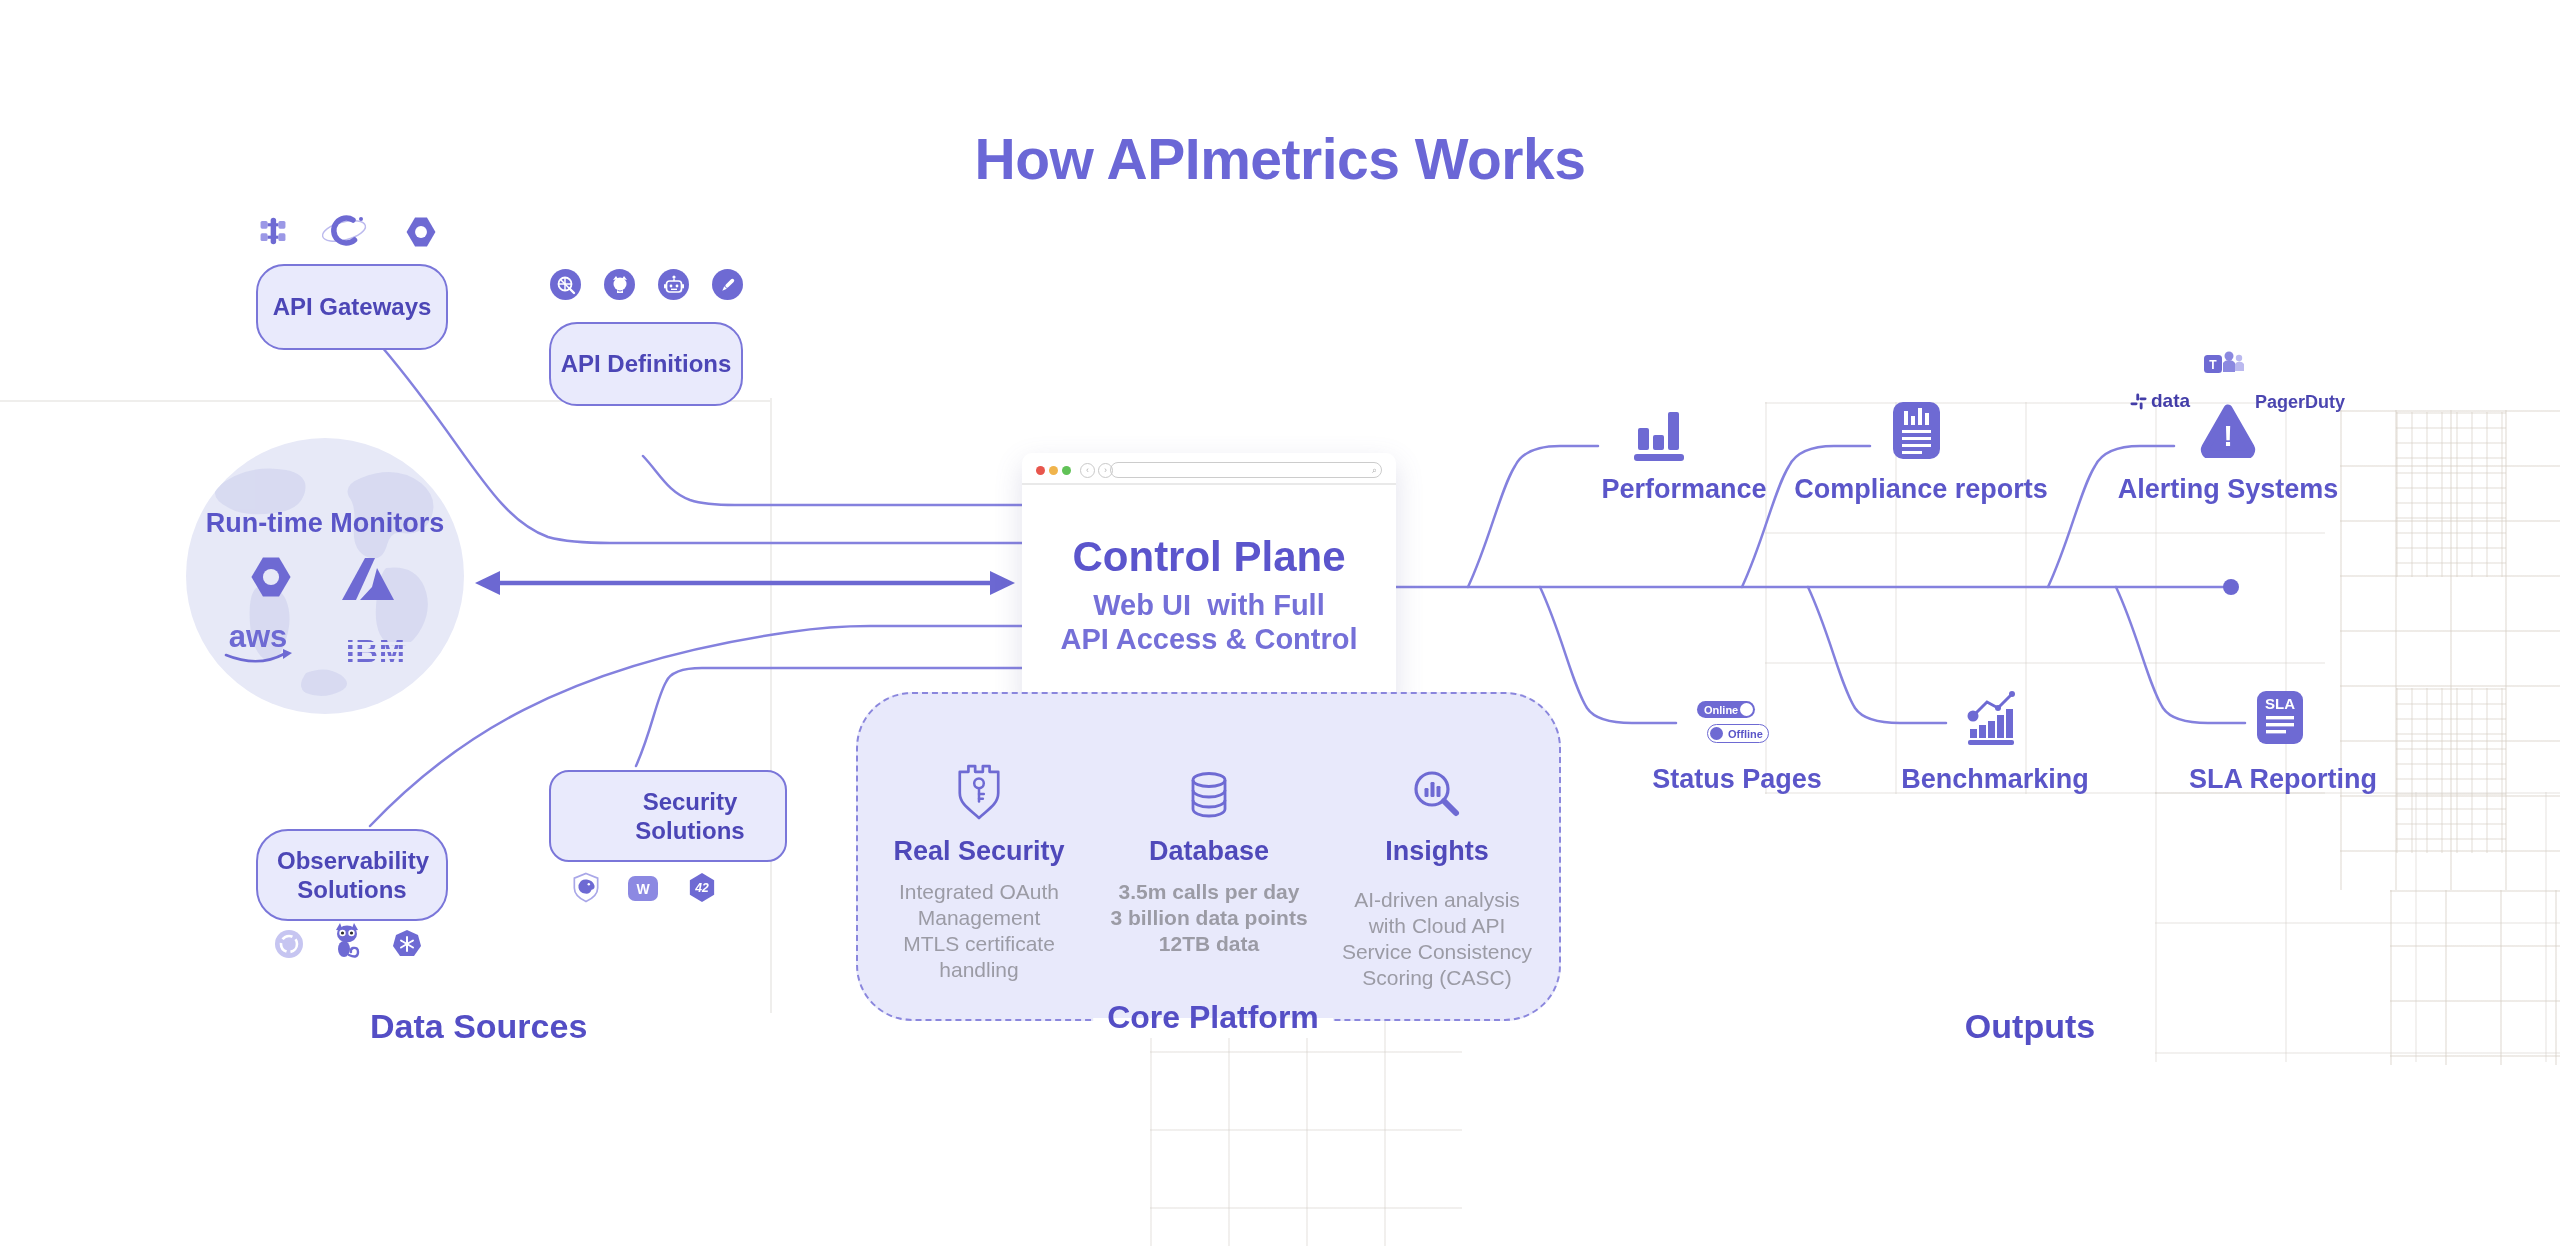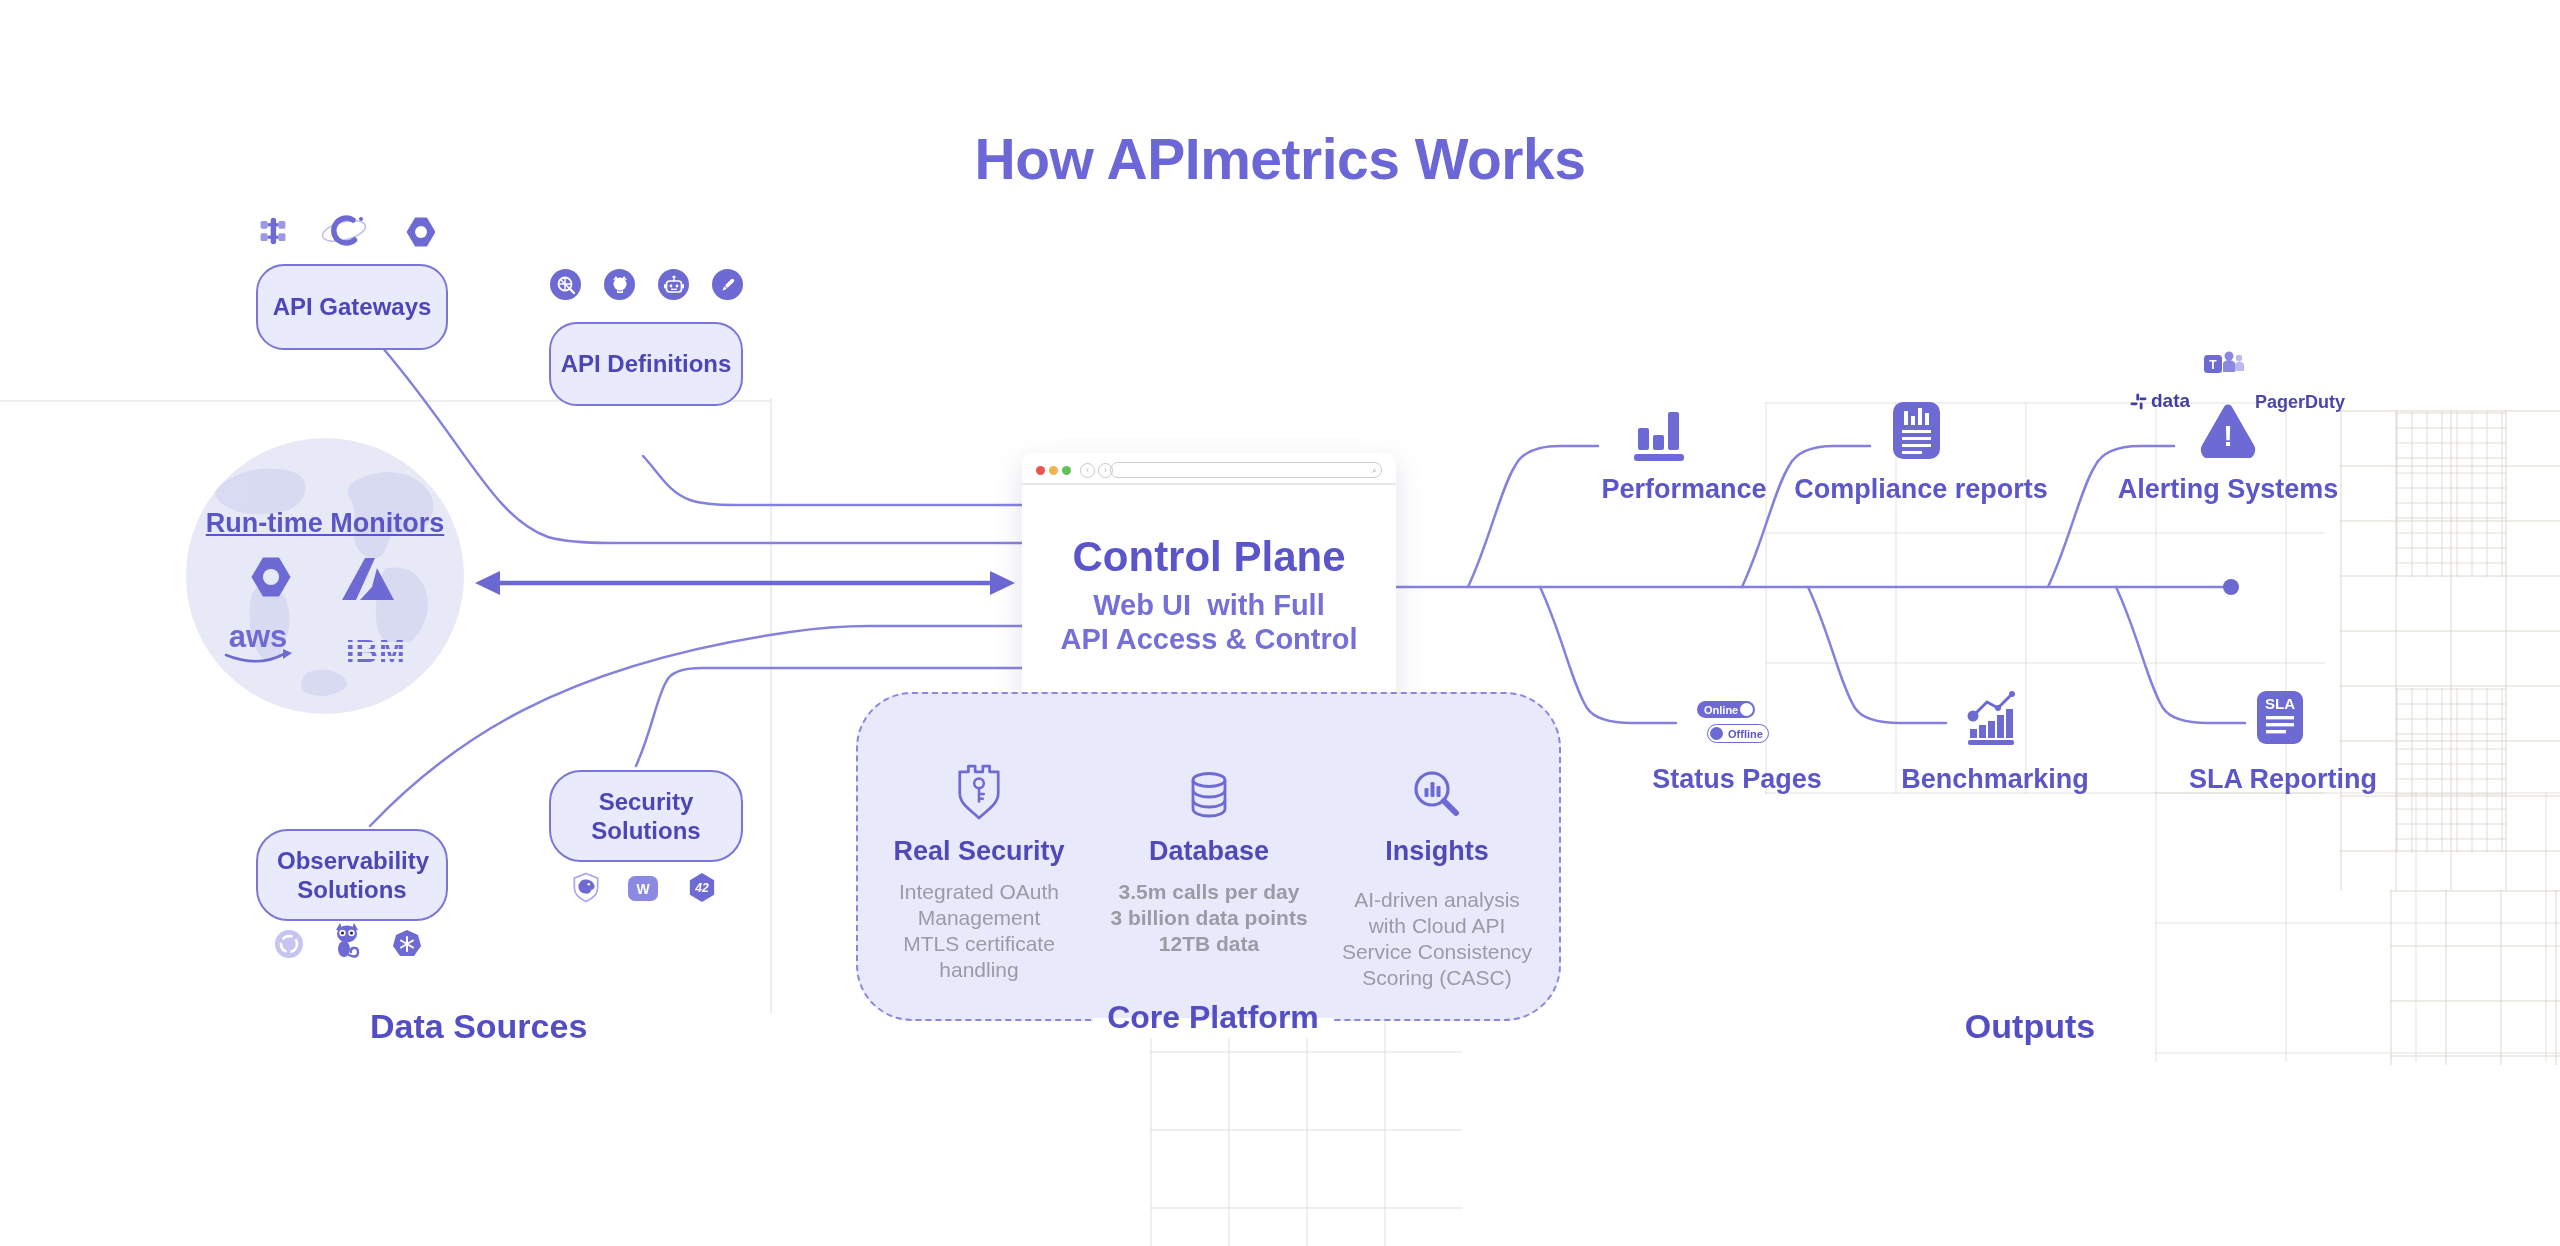--- a/index.html
+++ b/index.html
@@ -33,21 +33,21 @@
 
   
   .bubble{position:absolute;background:#e9eafc;border:2.5px solid #7a76d9;border-radius:28px;
           display:flex;align-items:center;justify-content:center;text-align:center;
           color:#4c46b6;font-weight:600;font-size:24px;line-height:1.22;}
 
   
   .globe{position:absolute;left:186px;top:438px;width:278px;height:276px;border-radius:50%;
          background:#e7e9f7;overflow:hidden;}
   .globe-label{position:absolute;left:0;top:70px;width:100%;text-align:center;
-               font-size:27px;font-weight:700;color:#5a55c8;text-decoration:underline;}
+               font-size:27px;font-weight:700;color:#5a55c8;}
   .ibm-text{font-size:31px;font-weight:800;color:#6e6ad3;letter-spacing:1px;position:relative;}
   .ibm-stripe{position:absolute;left:-2px;width:104%;height:3px;background:#e7e9f7;}
 
   
   .circ{position:absolute;border-radius:50%;background:#6e6ad3;display:flex;
         align-items:center;justify-content:center;}
 
   
   .browser{position:absolute;left:1022px;top:453px;width:374px;height:255px;background:#fff;
            border-radius:10px;box-shadow:0 10px 28px rgba(105,105,160,.20);}
@@ -235,21 +235,21 @@
       <polygon points="63,29 72,33 63,39" fill="#6e6ad3"></polygon>
     </svg>
     <div class="abs" style="left:160px;top:196px;width:84px;height:36px;">
       <div class="ibm-text">IBM</div>
       <div class="ibm-stripe" style="top:8px;"></div>
       <div class="ibm-stripe" style="top:15px;"></div>
       <div class="ibm-stripe" style="top:22px;"></div>
     </div>
   </div>
 
-  <div class="bubble" style="left:549px;top:770px;width:190px;height:88px;border-radius:32px;">
+  <div class="bubble" style="left:549px;top:770px;width:190px;height:88px;border-radius:20px;padding-left:44px;">
     <span style="width:130px;">Security Solutions</span>
   </div>
   <svg class="abs" style="left:572px;top:872px;" width="28" height="31" viewBox="0 0 30 33">
     <path d="M15 1.5 L27.5 6.5 V17 C27.5 24.5 21.5 28.5 15 31.5 C8.5 28.5 2.5 24.5 2.5 17 V6.5 Z" fill="#ffffff" stroke="#a9a7e8" stroke-width="1.8"></path>
     <path d="M8 12 q2 -5 8 -4 q6 1 8 6 q1 4 -3 5 q-2 5 -7 4 q-6 -1 -7 -6 q-1 -3 1 -5 Z" fill="#6e6ad3"></path>
     <circle cx="18" cy="13" r="1.3" fill="#fff"></circle>
   </svg>
   <div class="wallarm">
     <span>W</span>
   </div>

